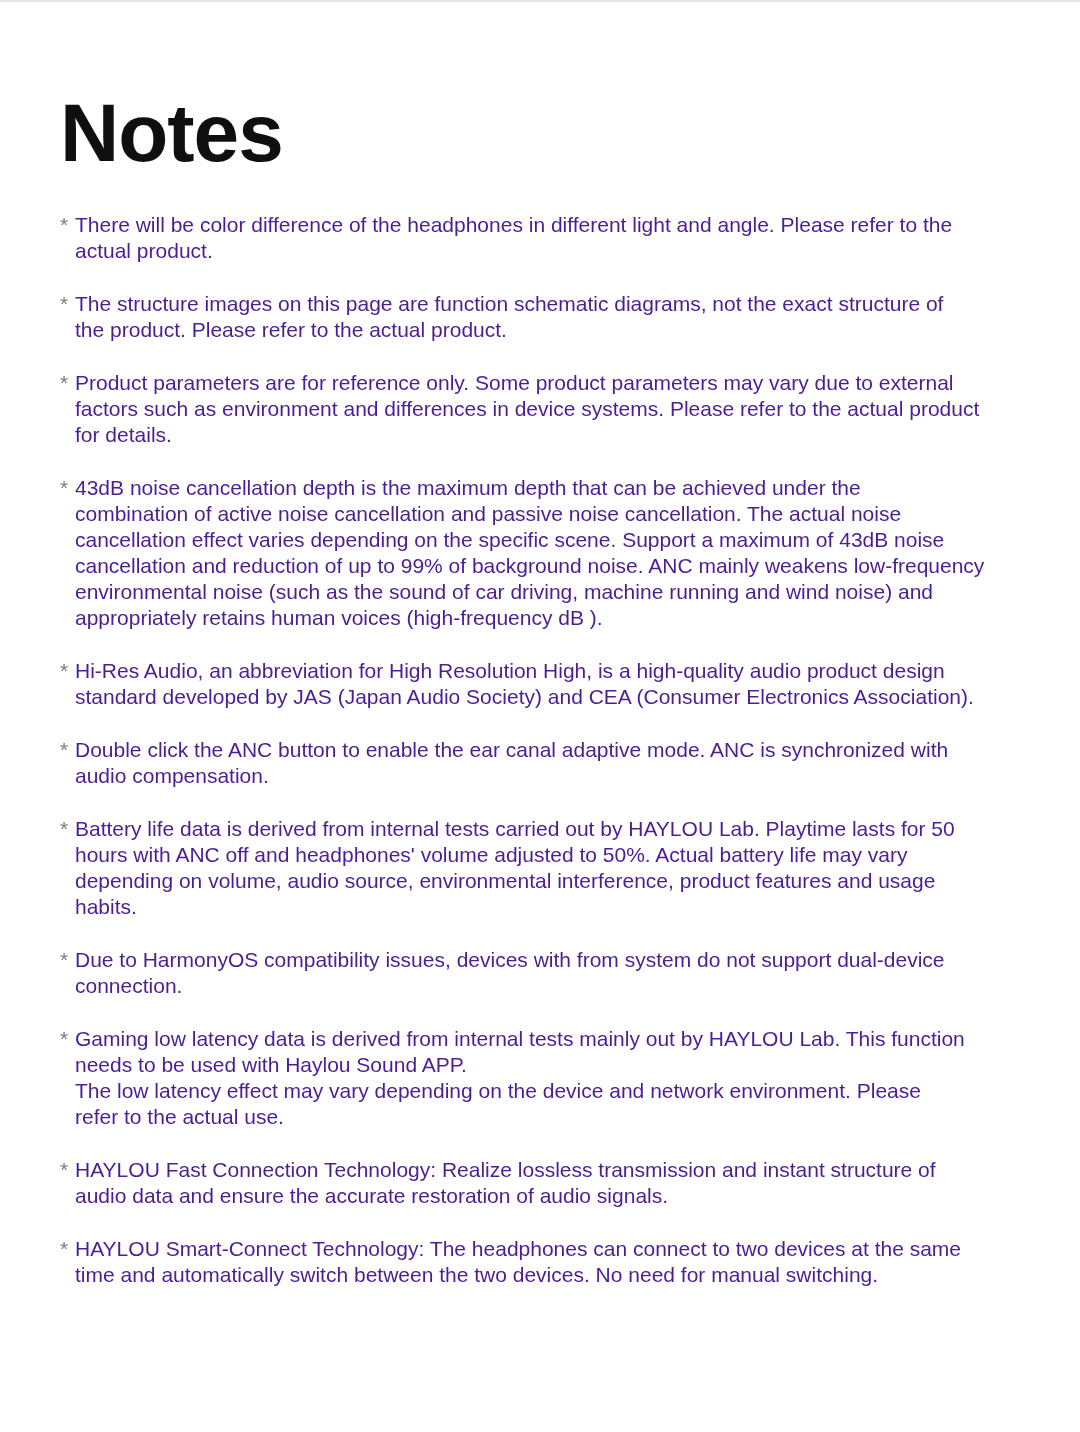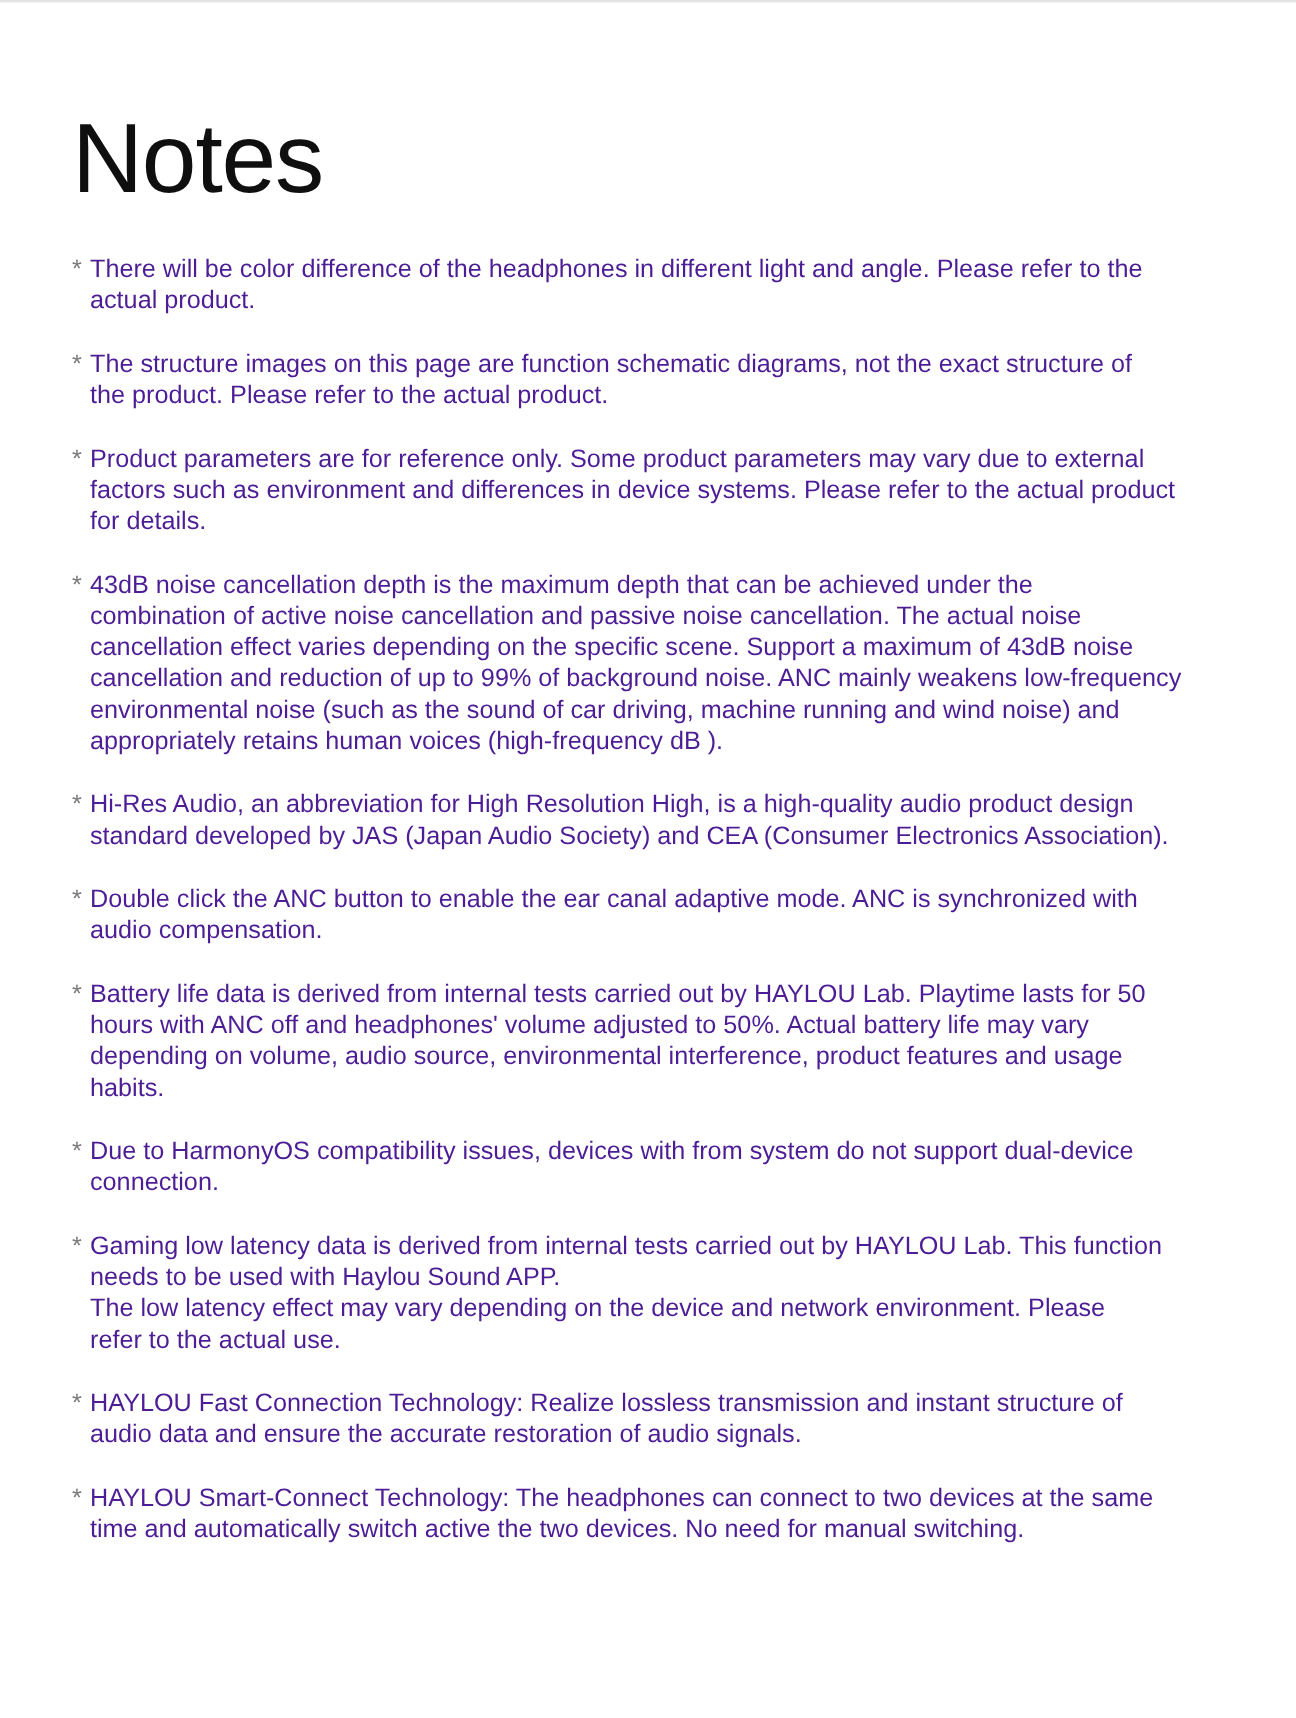--- a/index.html
+++ b/index.html
@@ -14,21 +14,21 @@
     font-family: "Liberation Sans", "DejaVu Sans", sans-serif;
     border-top: 2px solid #e3e3e3;
   }
   .page {
     padding: 90px 38px 120px 60px;
   }
   .page-title {
     margin: 0 0 38px 0;
     font-size: 82px;
     line-height: 1.0;
-    font-weight: 400;
+    font-weight: 700;
     letter-spacing: -1px;
     color: #0f0f0f;
   }
   .notes-list {
     margin: 0;
     padding: 0;
   }
   .note {
     display: flex;
     align-items: flex-start;
@@ -110,32 +110,32 @@
     </div>
 
     <div class="note">
       <span class="marker">*</span>
       <p class="note-text">Due to HarmonyOS compatibility issues, devices with from system do not support dual-device
 connection.</p>
     </div>
 
     <div class="note">
       <span class="marker">*</span>
-      <p class="note-text">Gaming low latency data is derived from internal tests carried out by HAYLOU Lab. This function
+      <p class="note-text">Gaming low latency data is derived from internal tests mainly out by HAYLOU Lab. This function
 needs to be used with Haylou Sound APP.
 The low latency effect may vary depending on the device and network environment. Please
 refer to the actual use.</p>
     </div>
 
     <div class="note">
       <span class="marker">*</span>
       <p class="note-text">HAYLOU Fast Connection Technology: Realize lossless transmission and instant structure of
 audio data and ensure the accurate restoration of audio signals.</p>
     </div>
 
     <div class="note">
       <span class="marker">*</span>
       <p class="note-text">HAYLOU Smart-Connect Technology: The headphones can connect to two devices at the same
-time and automatically switch active the two devices. No need for manual switching.</p>
+time and automatically switch between the two devices. No need for manual switching.</p>
     </div>
 
   </div>
 </div>
 
 </body></html>

